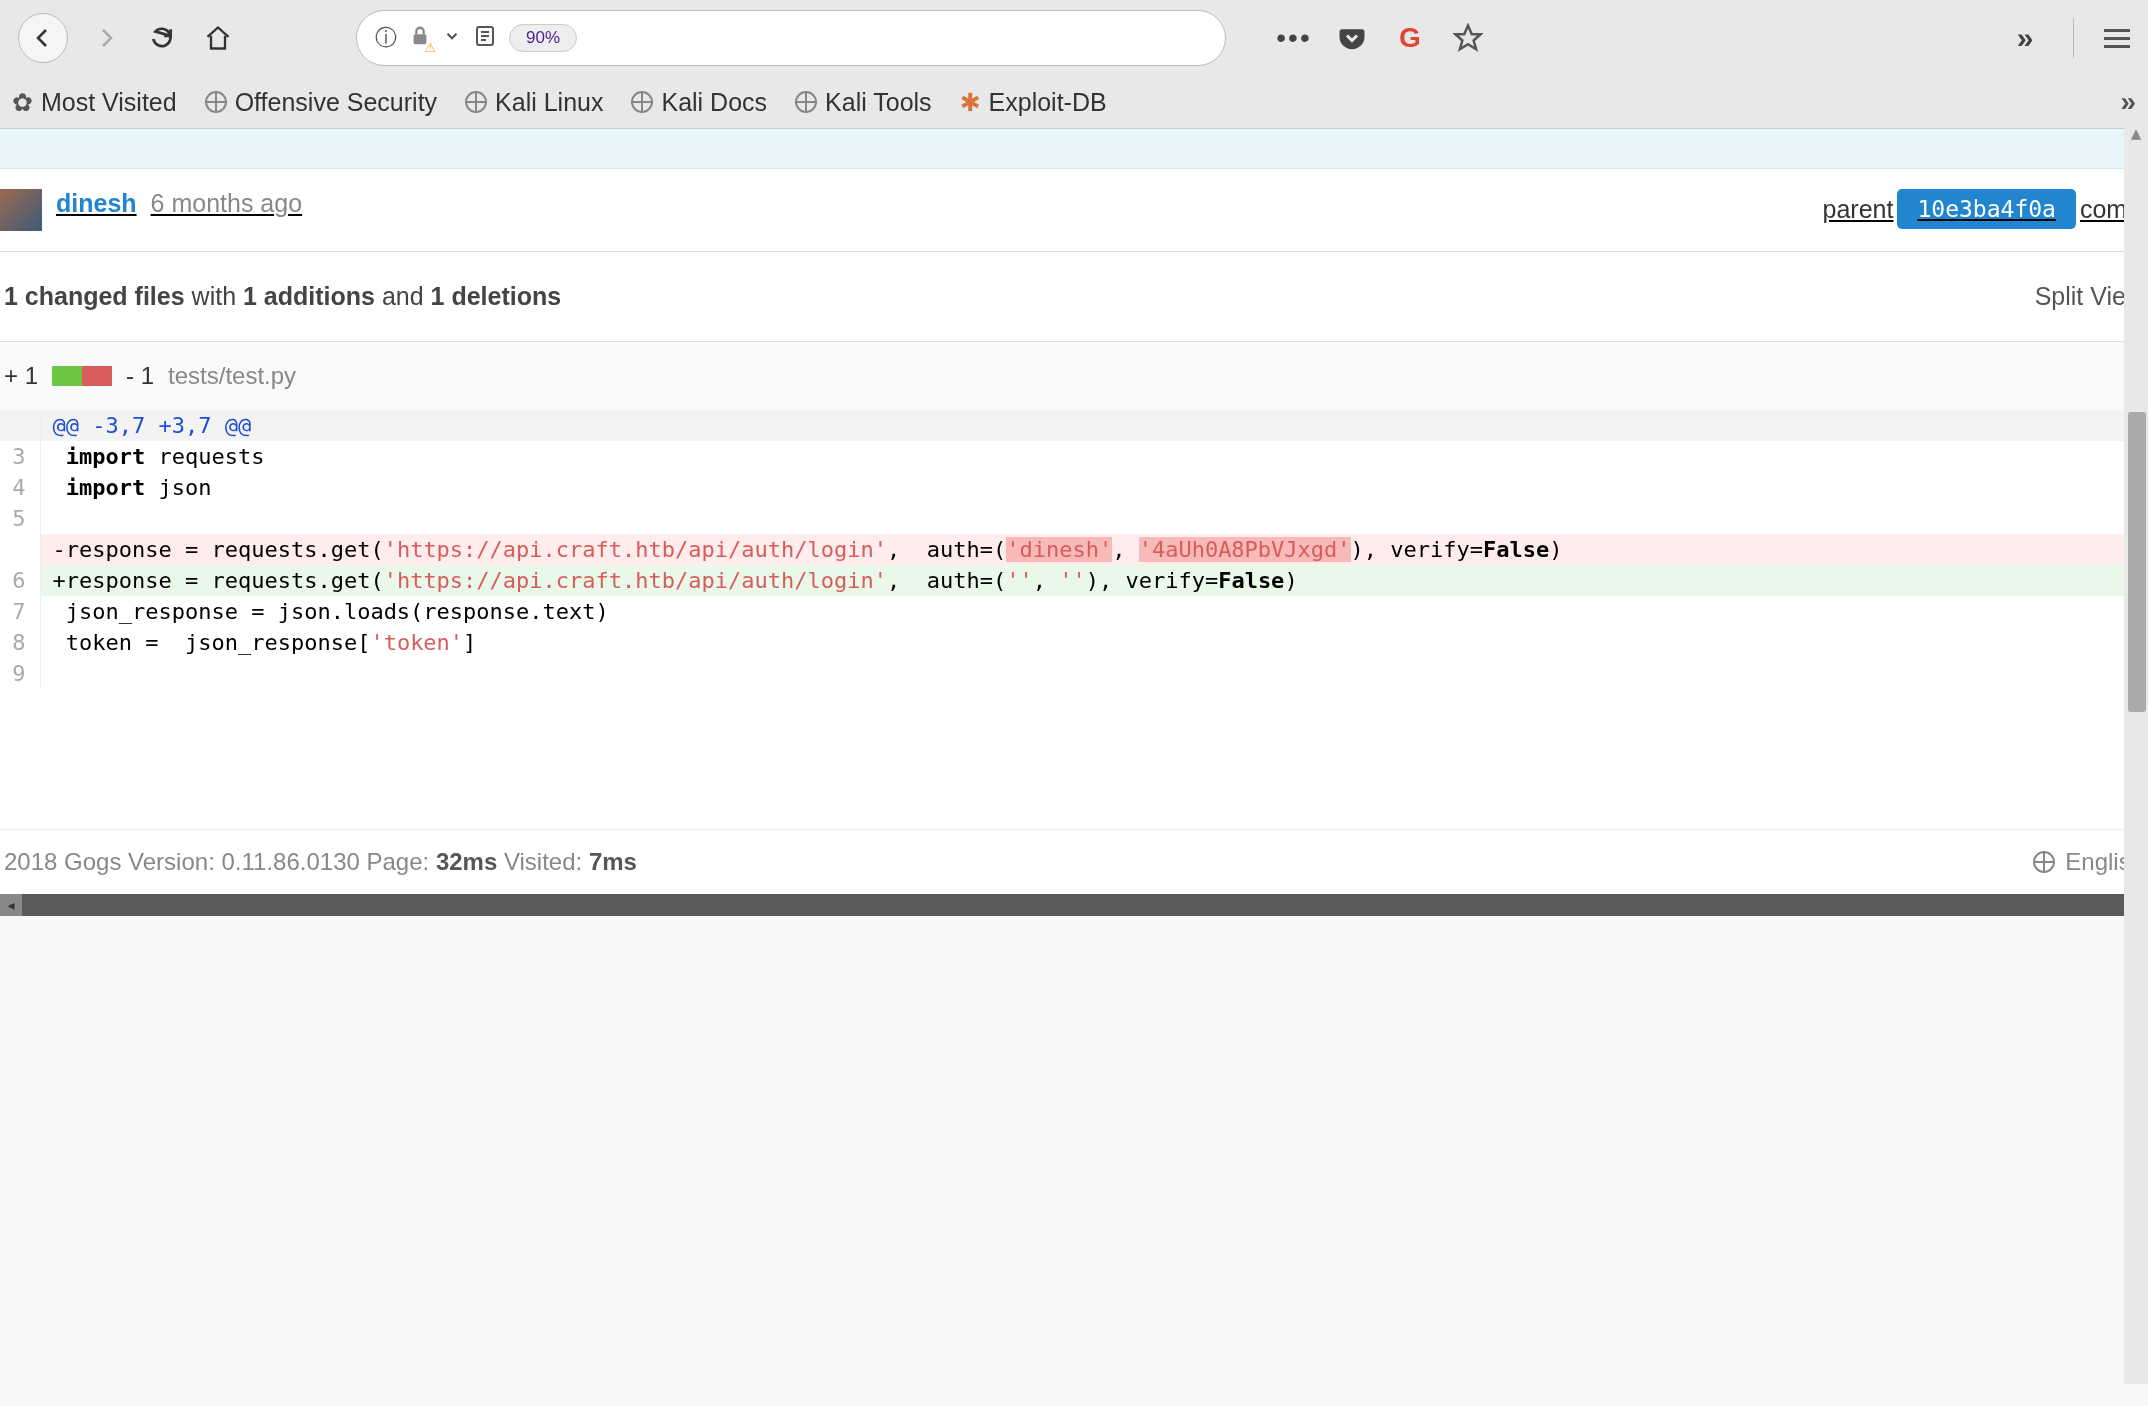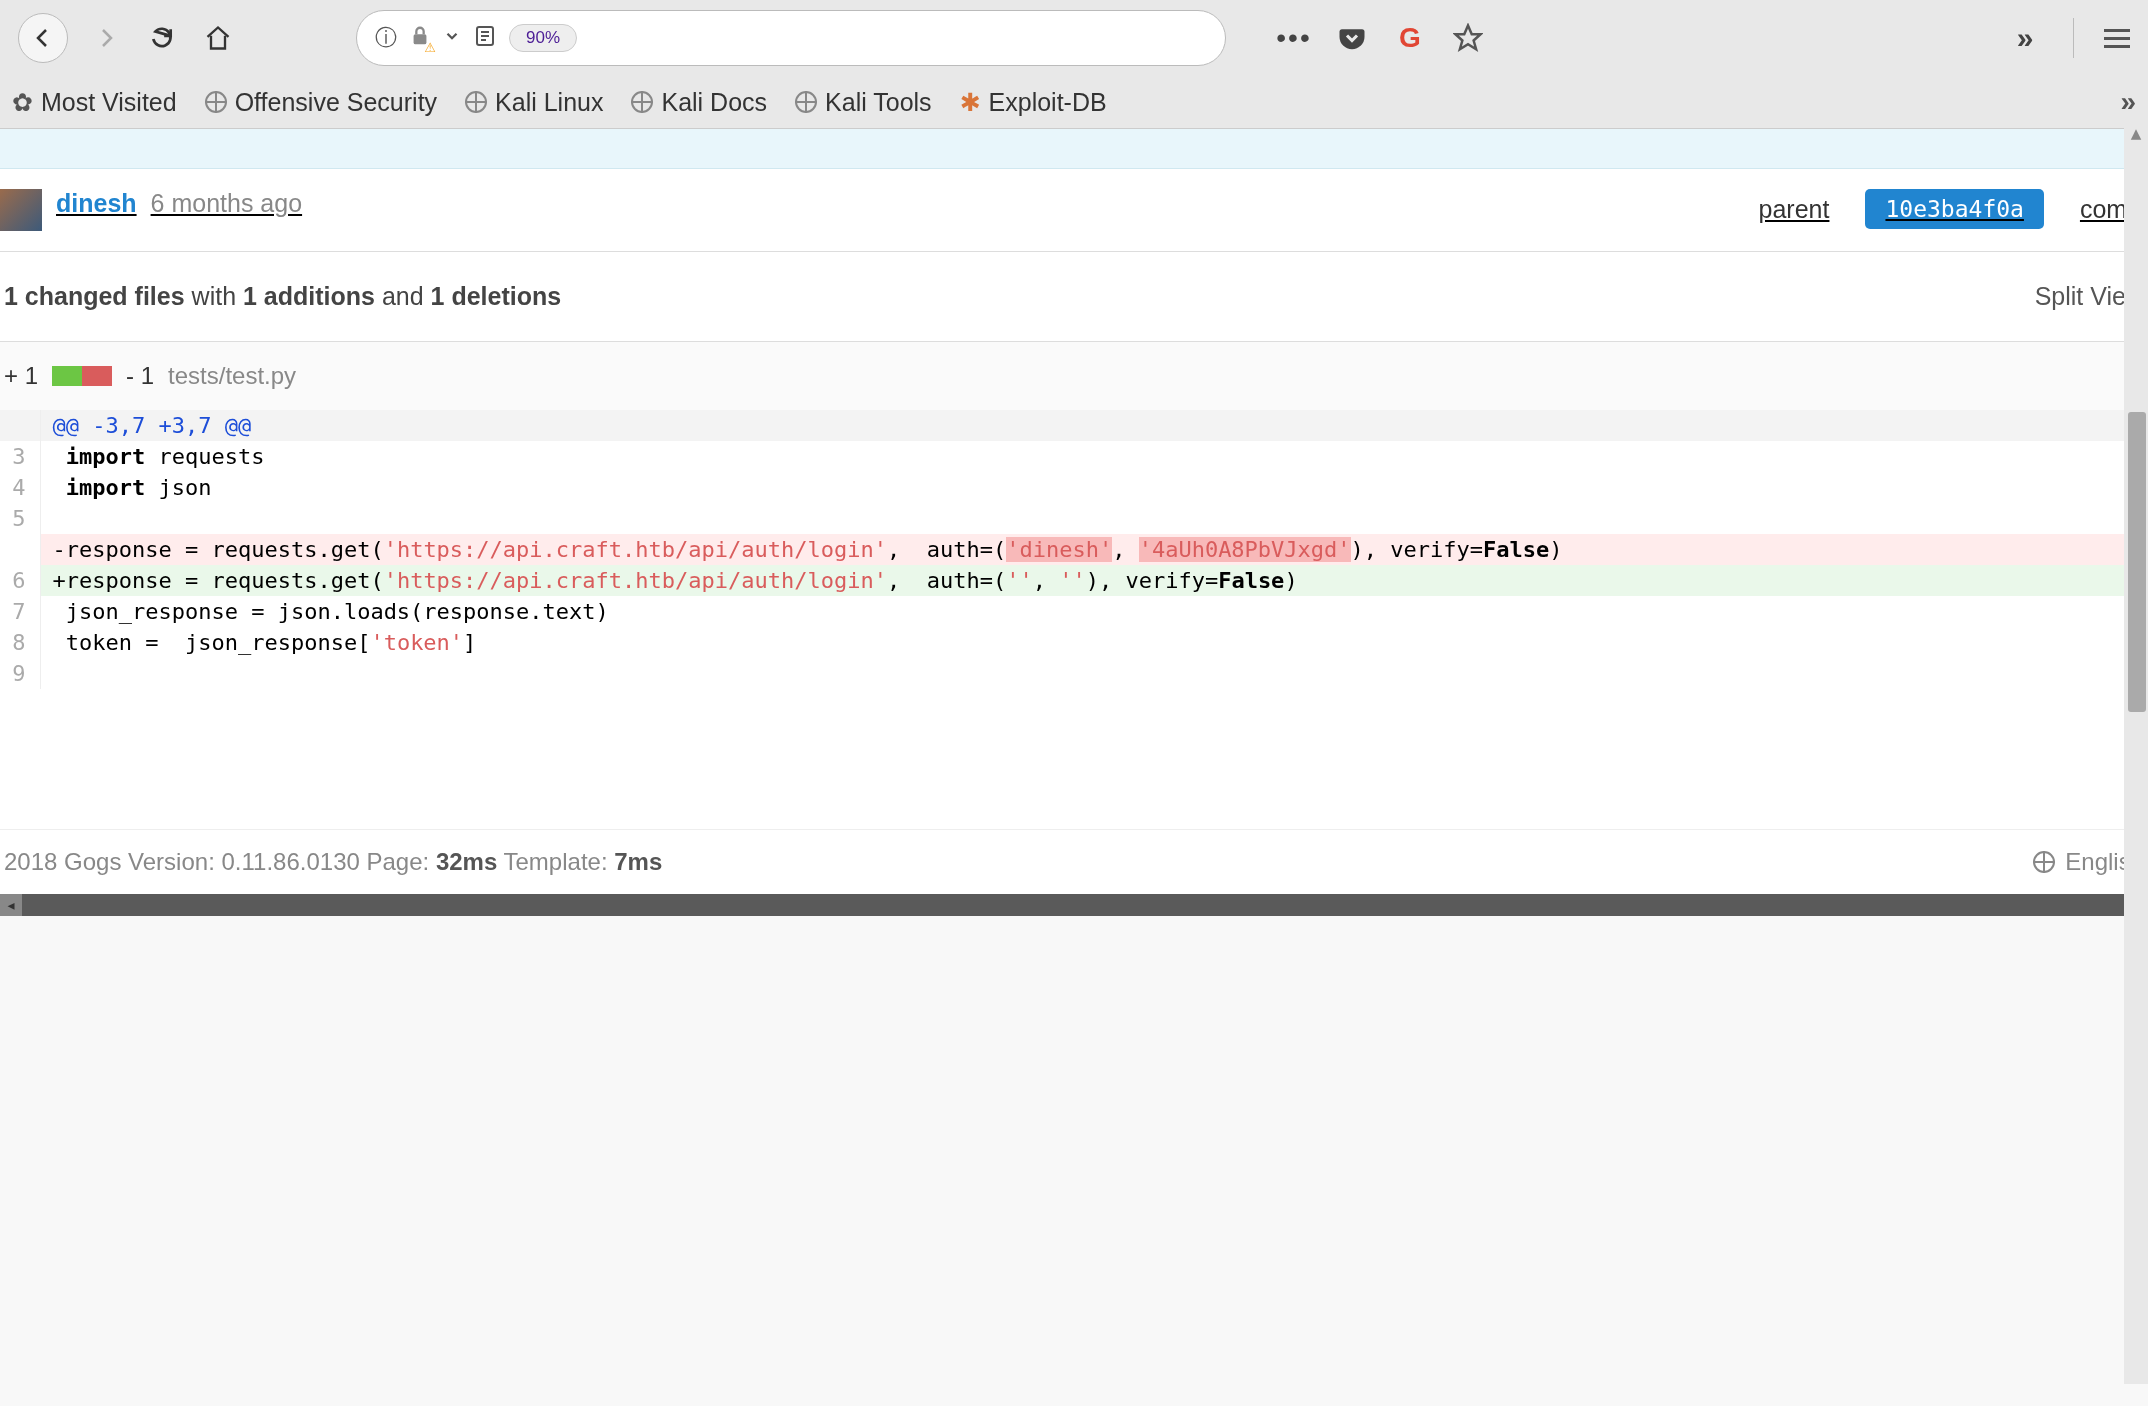--- a/index.html
+++ b/index.html
@@ -149,21 +149,21 @@
       font-weight: 600;
     }
     .time-ago {
       color: #888;
       font-size: 25px;
     }
     .commit-right {
       margin-left: auto;
       display: flex;
       align-items: center;
-      gap: 36px;
+      gap: 4px;
       padding-right: 0;
     }
     .parent-label { color: #333; font-size: 25px; }
     .commit-hash {
       background: #2185d0;
       color: #fff;
       padding: 7px 20px;
       border-radius: 5px;
       font-family: monospace;
       font-size: 23px;
@@ -480,21 +480,21 @@
     </tr>
     <tr>
       <td class="ln">9</td>
       <td class="code"><span></span></td>
     </tr>
   </tbody>
     </table>
 
   <div class="footer">
     <span>
-      <span>2018 Gogs Version: 0.11.86.0130 Page: </span><span class="bold">32ms</span><span> Template: </span><span class="bold">7ms</span>
+      <span>2018 Gogs Version: 0.11.86.0130 Page: </span><span class="bold">32ms</span><span> Visited: </span><span class="bold">7ms</span>
     </span>
     <span class="lang">
       <span class="globe-icon"></span>
       <span>English</span>
     </span>
   </div>
 </div>
 
 <div class="right-scroll">
   <div class="up">▴</div>

